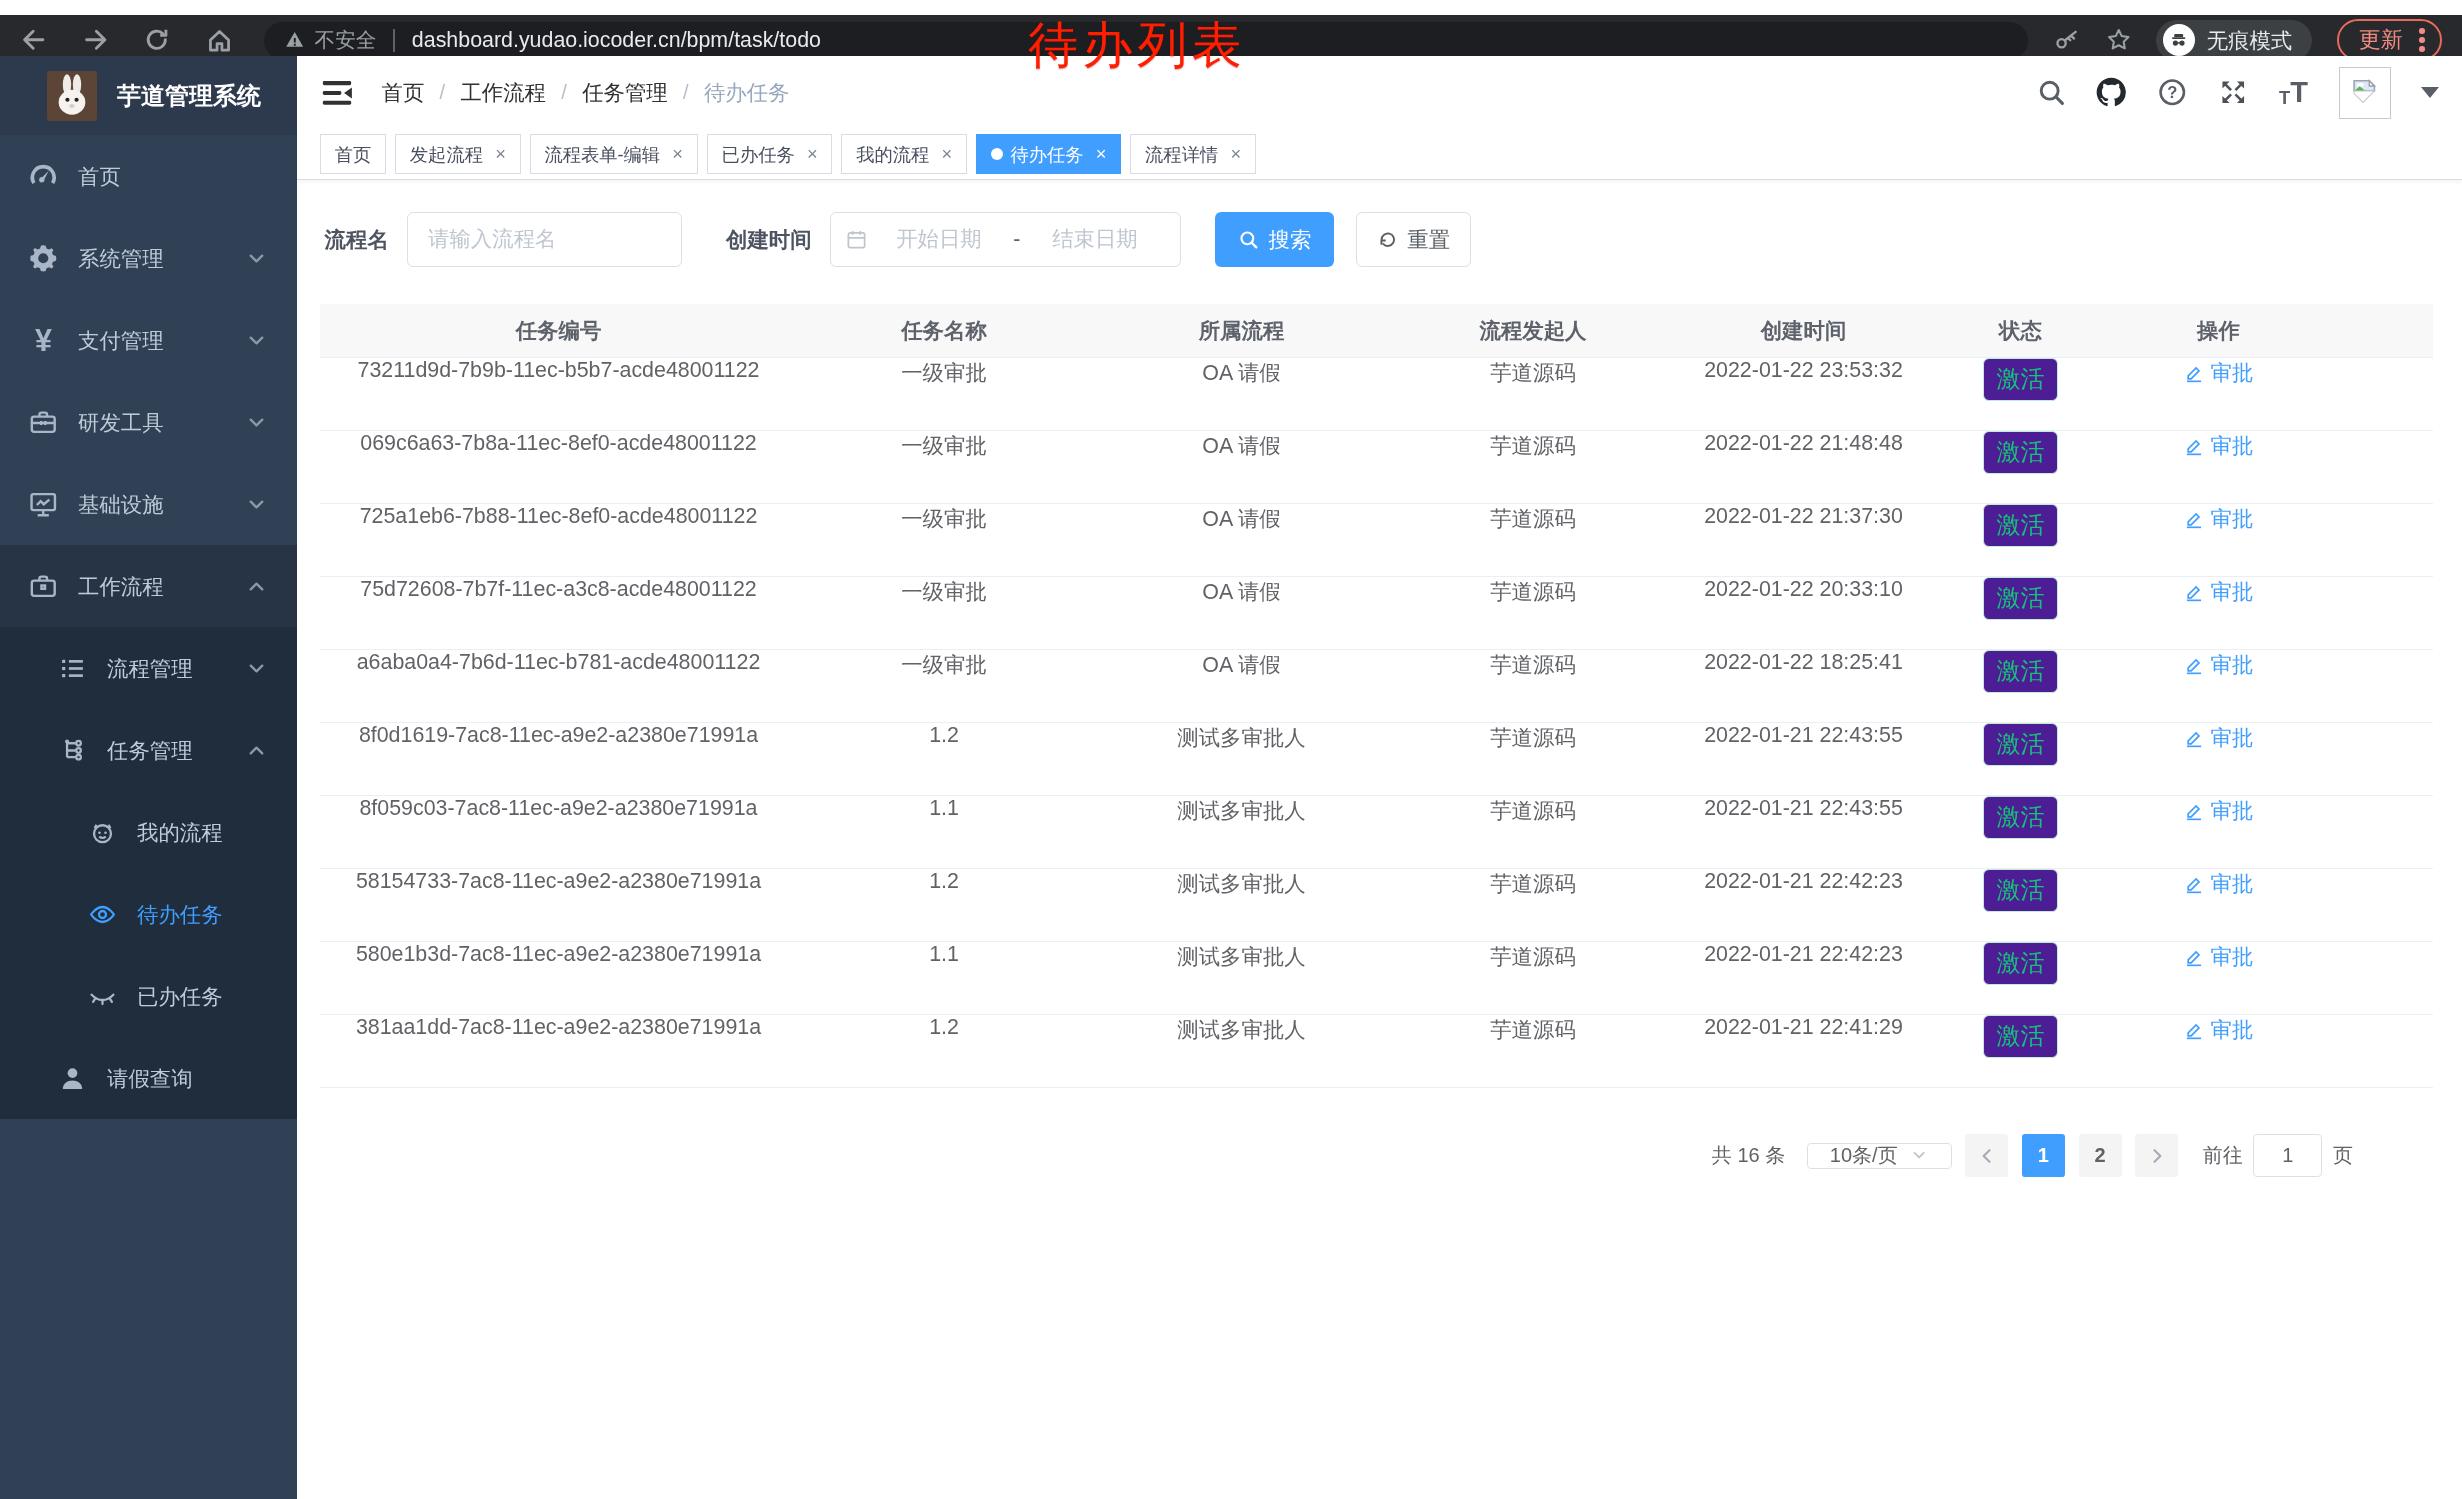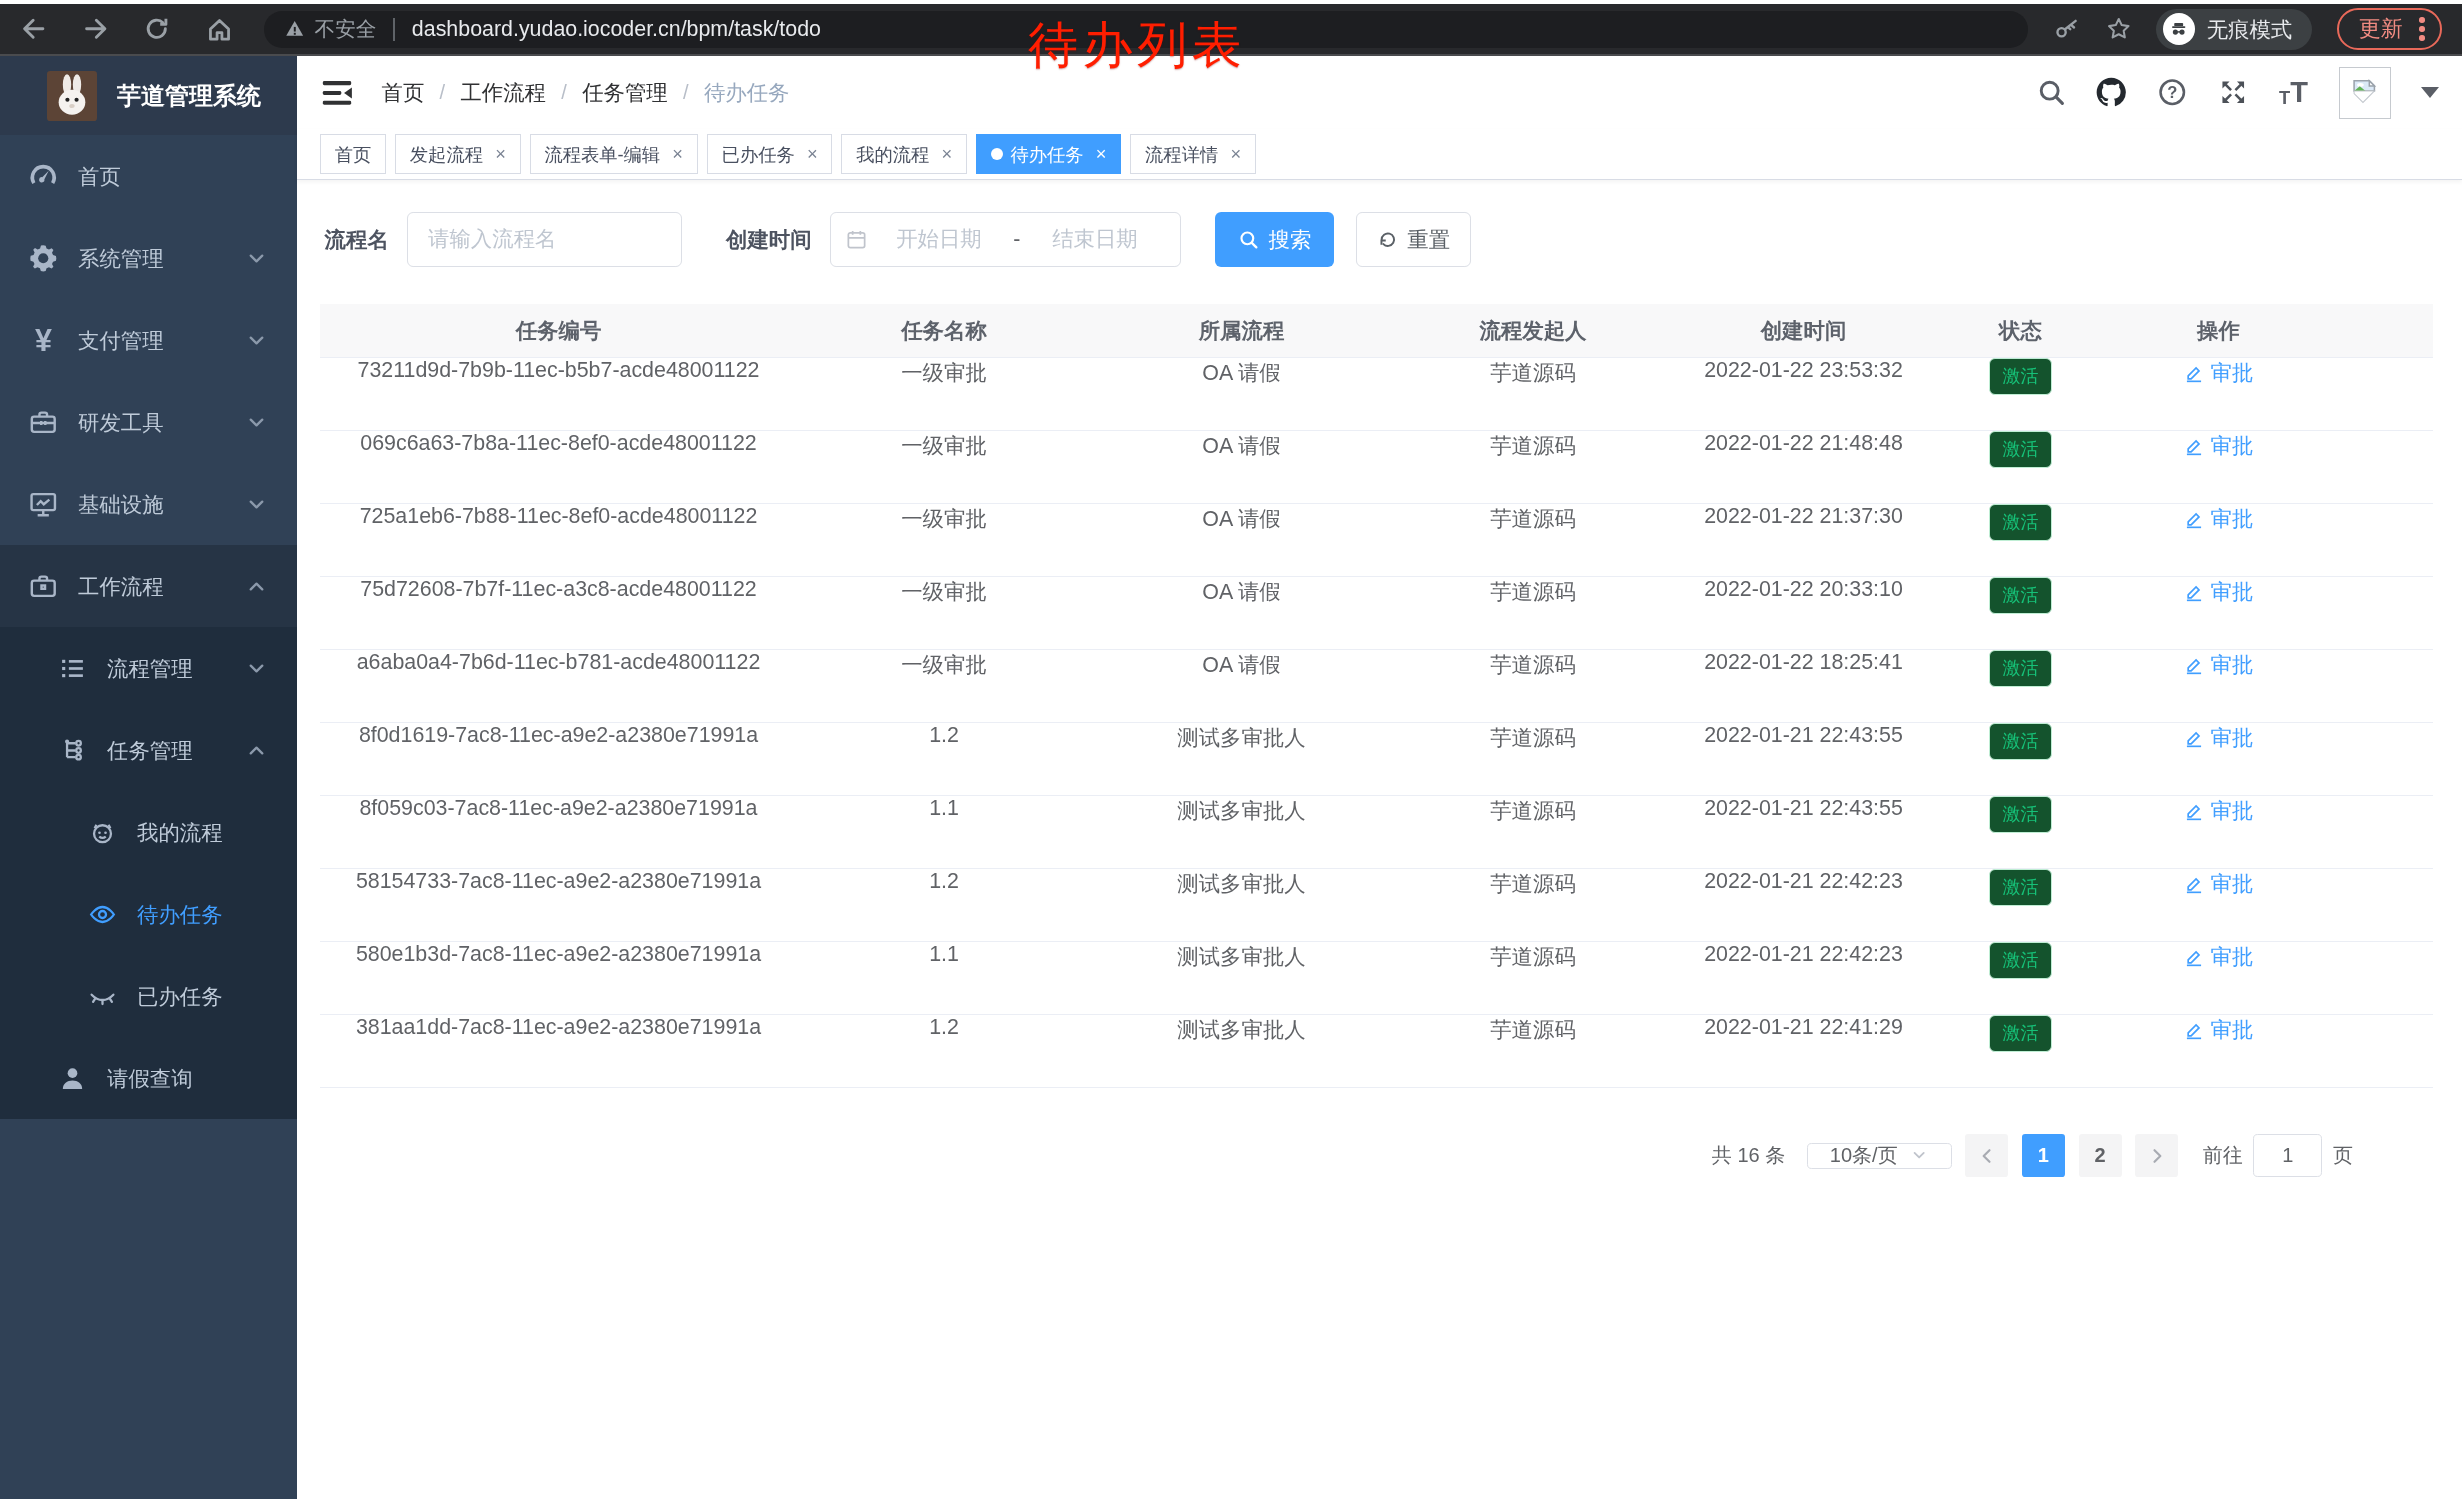--- a/index.html
+++ b/index.html
@@ -1,21 +1,21 @@
 <!DOCTYPE html>
 <html style="font-size:12.2px"><head>
 <meta charset="utf-8">
 <style>
   html,body{margin:0;padding:0;background:#fff}
   .viewport{position:relative;width:2462px;height:1500px;overflow:hidden;background:#fff;
     font-family:"Liberation Sans",sans-serif;-webkit-font-smoothing:antialiased}
   svg{display:block}
 
   
-  .chrome{position:absolute;top:4px;left:0;right:0;height:50px;background:#28292c;
+  .chrome{position:absolute;top:15px;left:0;right:0;height:50px;background:#28292c;
     border-bottom:6.1px solid #4a4b4e;display:flex;align-items:center;padding:0 20px;box-sizing:content-box}
   .cnav{display:flex;align-items:center;gap:34px;margin-right:30.5px;color:#9aa0a6}
   .cbtn{cursor:pointer}
   .urlbar{flex:1;height:37px;background:#1d1e21;border-radius:18.3px;display:flex;align-items:center;
     padding:0 20px;margin-right:26px;min-width:0}
   .warn-label{color:#9aa0a6;font-size:20.6px;margin-left:9.2px;white-space:nowrap}
   .url-sep{width:1.5px;height:23px;background:#5f6368;margin:0 17px}
   .url-text{color:#e8eaed;font-size:21.4px;white-space:nowrap;overflow:hidden}
   .cright{display:flex;align-items:center;gap:24.4px}
   .incog{height:41px;background:#3c4043;border-radius:20.6px;display:flex;align-items:center;gap:12.2px;padding:0 20px 0 6.1px}
@@ -91,21 +91,21 @@
     box-sizing:border-box;cursor:pointer;border:none;font-family:inherit}
   .btn.primary{background:#409eff;color:#fff;padding:0 23px;margin-right:21.4px}
   .btn.plain{border:1.5px solid #dcdfe6;color:#5a6066;padding:0 20px;background:#fff}
 
   
   .table{font-size:21.4px;color:#606266}
   .thead{display:flex;background:#f8f8f9;height:53px;align-items:center;font-weight:700;color:#5d626b;border-bottom:1.5px solid #ebeef5}
   .tr{display:flex;height:72px;align-items:flex-start;border-bottom:1.5px solid #ebeef5;background:#fff}
   .td,.th{display:flex;justify-content:center;align-items:center;text-align:center;box-sizing:border-box;overflow:hidden;white-space:nowrap}
   .c1{width:477px}.c2{width:294px}.c3{width:301px}.c4{width:282px}.c5{width:259px}.c6{width:175px}.c7{width:221px}.cf{flex:1}
-  .badge{background:#14532d;border:1.5px solid #bfeed4;color:#16c178;border-radius:6px;font-size:18px;padding:8.4px 12.2px;line-height:1}
+  .badge{background:#4c1d95;border:1.5px solid #bfeed4;color:#16c178;border-radius:6px;font-size:24px;padding:8.4px 12.2px;line-height:1}
   .approve{display:flex;align-items:center;gap:6.9px;color:#409eff;cursor:pointer}
 
   
   .pagination{display:flex;align-items:center;justify-content:flex-end;margin:46px 80px 0 0;font-size:20px;color:#606266;gap:13.7px}
   .ptotal{margin-right:7.6px;white-space:nowrap}
   .psel{width:145px;height:26px;border:1.5px solid #dcdfe6;border-radius:4.6px;display:flex;align-items:center;
     justify-content:center;gap:12.2px;color:#606266;box-sizing:border-box;cursor:pointer;white-space:nowrap}
   .pbtn{min-width:43px;height:43px;border-radius:3.1px;background:#f4f4f5;color:#606266;display:flex;
     align-items:center;justify-content:center;font-weight:700;cursor:pointer}
   .pbtn.active{background:#409eff;color:#fff}

